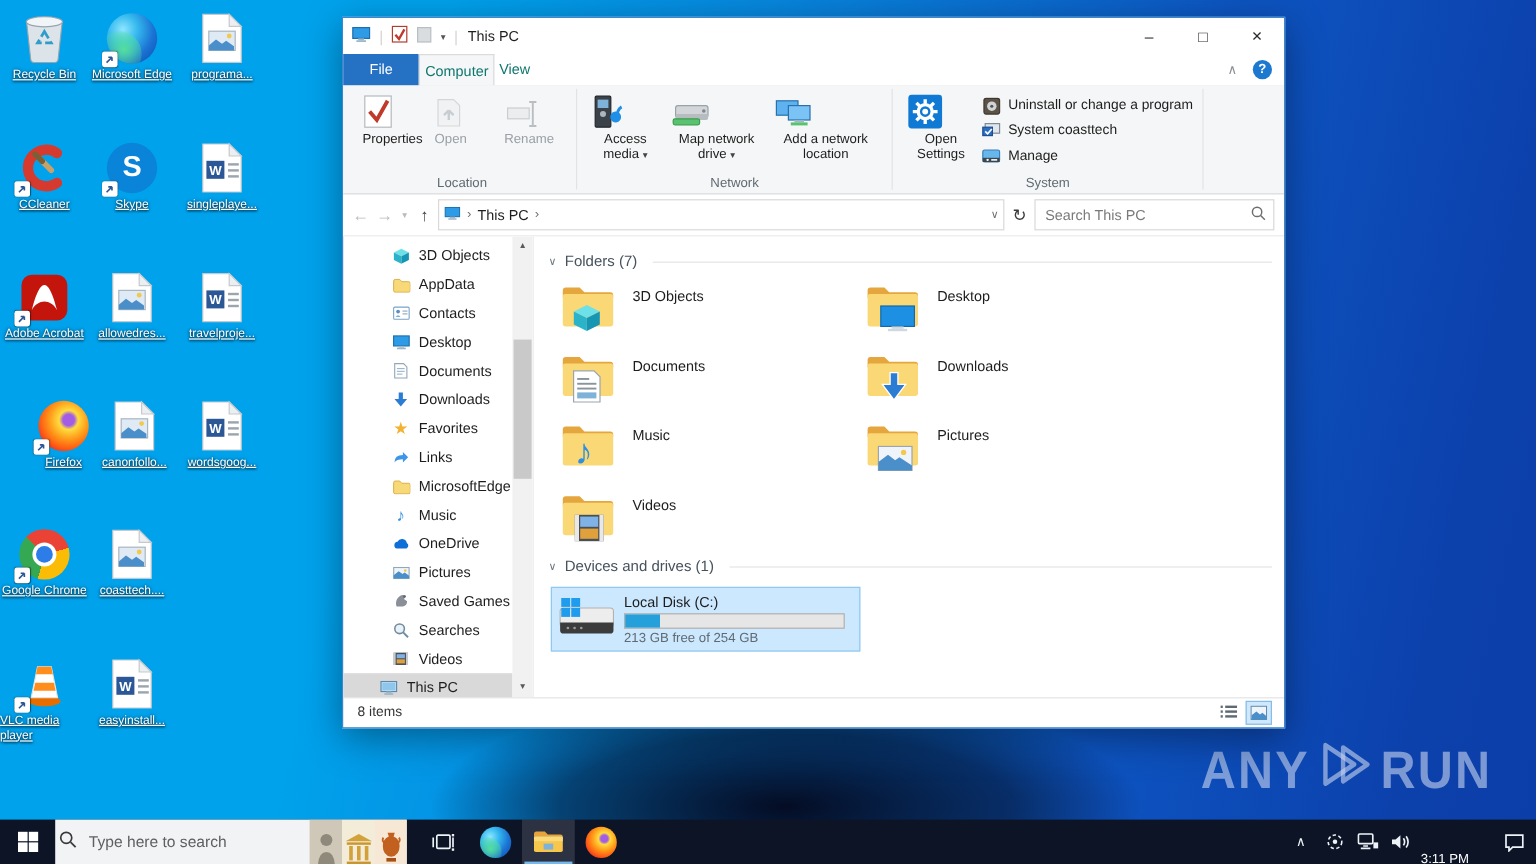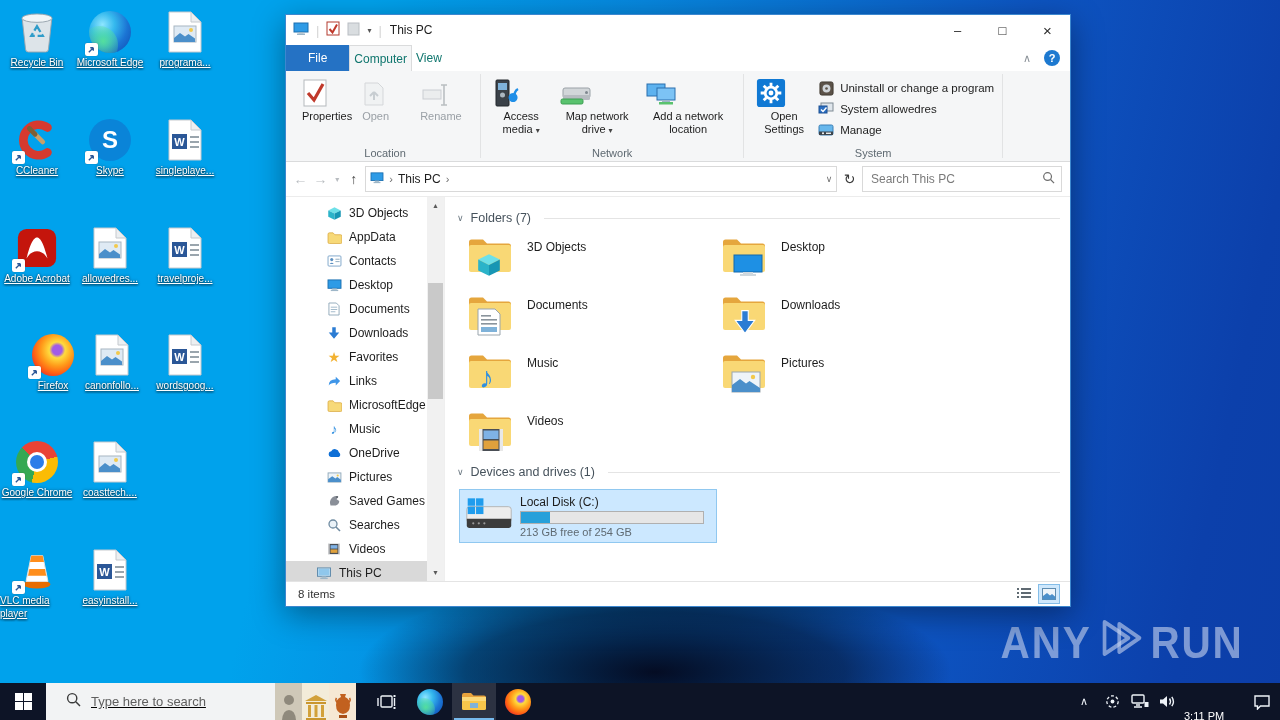--- a/index.html
+++ b/index.html
@@ -102,21 +102,21 @@
   .dfill{height:100%;background:#26a0da;}
   .dfree{font-size:11px;color:#5f6a72;}
   .statusbar{height:24px;border-top:1px solid #e4e4e4;display:flex;align-items:center;
     padding:0 10px 0 12px;font-size:11.5px;color:#333;flex:none;}
   .stat-ics{margin-left:auto;display:flex;gap:4px;}
   .stat-ic{width:20px;height:18px;display:flex;align-items:center;justify-content:center;}
   .stat-ic.sel{background:#cfe8fc;border:1px solid #84bde8;}
   
   .taskbar{position:absolute;left:0;bottom:0;width:1280px;height:37px;background:#0d1426;display:flex;align-items:stretch;z-index:5;}
   .start{width:46px;display:flex;align-items:center;justify-content:center;}
-  .tsearch{width:290px;background:#f2f3f4;display:flex;align-items:center;padding-left:20px;gap:8px;position:relative;overflow:hidden;text-decoration:underline;}
+  .tsearch{width:290px;background:#f2f3f4;display:flex;align-items:center;padding-left:3px;gap:8px;position:relative;overflow:hidden;}
   .tsearch input{border:none;outline:none;background:transparent;font-size:13px;font-family:inherit;color:#333;width:150px;}
   .tsearch input::placeholder{color:#5f5f5f;}
   .decor{position:absolute;right:0;top:0;bottom:0;display:flex;}
   .decor .dtile{width:27px;height:37px;display:flex;align-items:flex-end;justify-content:center;}
   .tbtn{width:44px;display:flex;align-items:center;justify-content:center;position:relative;}
   .tbtn.active{background:rgba(255,255,255,.13);}
   .tbtn.active:after{content:"";position:absolute;left:2px;right:2px;bottom:0;height:2px;background:#76b9ed;}
   .tray{margin-left:auto;display:flex;align-items:center;gap:4px;padding-right:6px;}
   .tray-ic{width:24px;height:37px;display:flex;align-items:center;justify-content:center;color:#eef3f8;}
   .clock{width:62px;color:#fff;font-size:11px;line-height:1.3;margin-top:44px;}
@@ -505,21 +505,21 @@
               <span>Uninstall or change a program</span>
             </div>
             <div class="smallbtn">
               <span class="nic">
                   <svg width="16" height="14" viewBox="0 0 16 14">
                     <rect x="3" y="1" width="12" height="8" fill="#dfe6ec" stroke="#7e8a94"></rect>
                     <rect x="1" y="4" width="8" height="7" fill="#2b6fc2" stroke="#1b4f92"></rect>
                     <path d="M3 7.5 l2 2 L8.5 5.5" stroke="#fff" stroke-width="1.4" fill="none"></path>
                   </svg>
                 </span>
-              <span>System allowedres</span>
+              <span>System coasttech</span>
             </div>
             <div class="smallbtn">
               <span class="nic">
                   <svg width="16" height="13" viewBox="0 0 16 13">
                     <rect x="1" y="1" width="14" height="10" rx="1.5" fill="#67b7ec" stroke="#3a7fb5"></rect>
                     <rect x="1" y="7.5" width="14" height="3.5" fill="#3d454c"></rect>
                     <circle cx="5" cy="9.2" r="1" fill="#fff"></circle>
                     <rect x="8" y="8.6" width="5" height="1.3" fill="#fff"></rect>
                   </svg>
                 </span>

